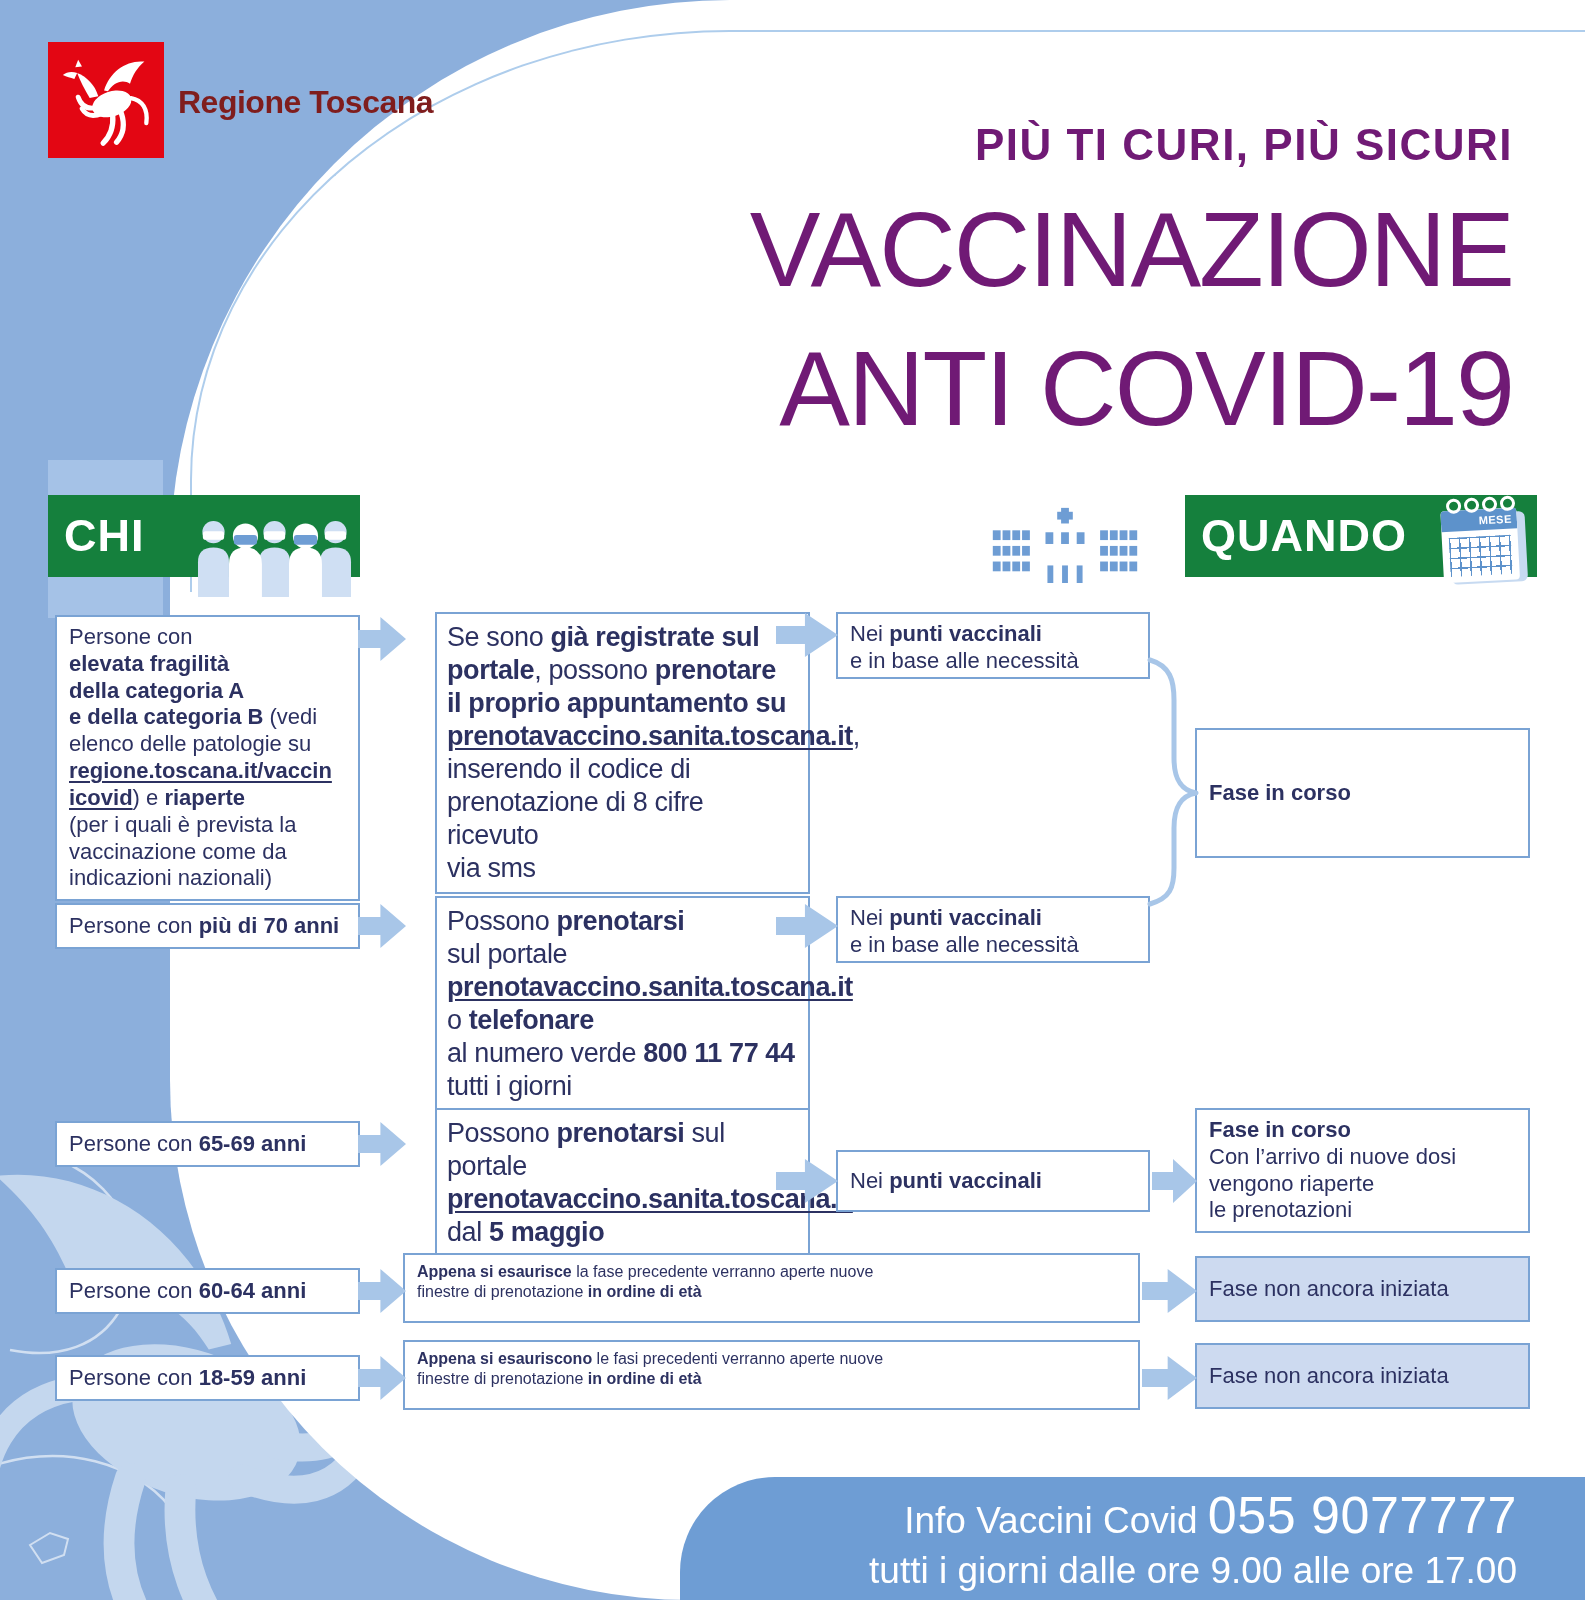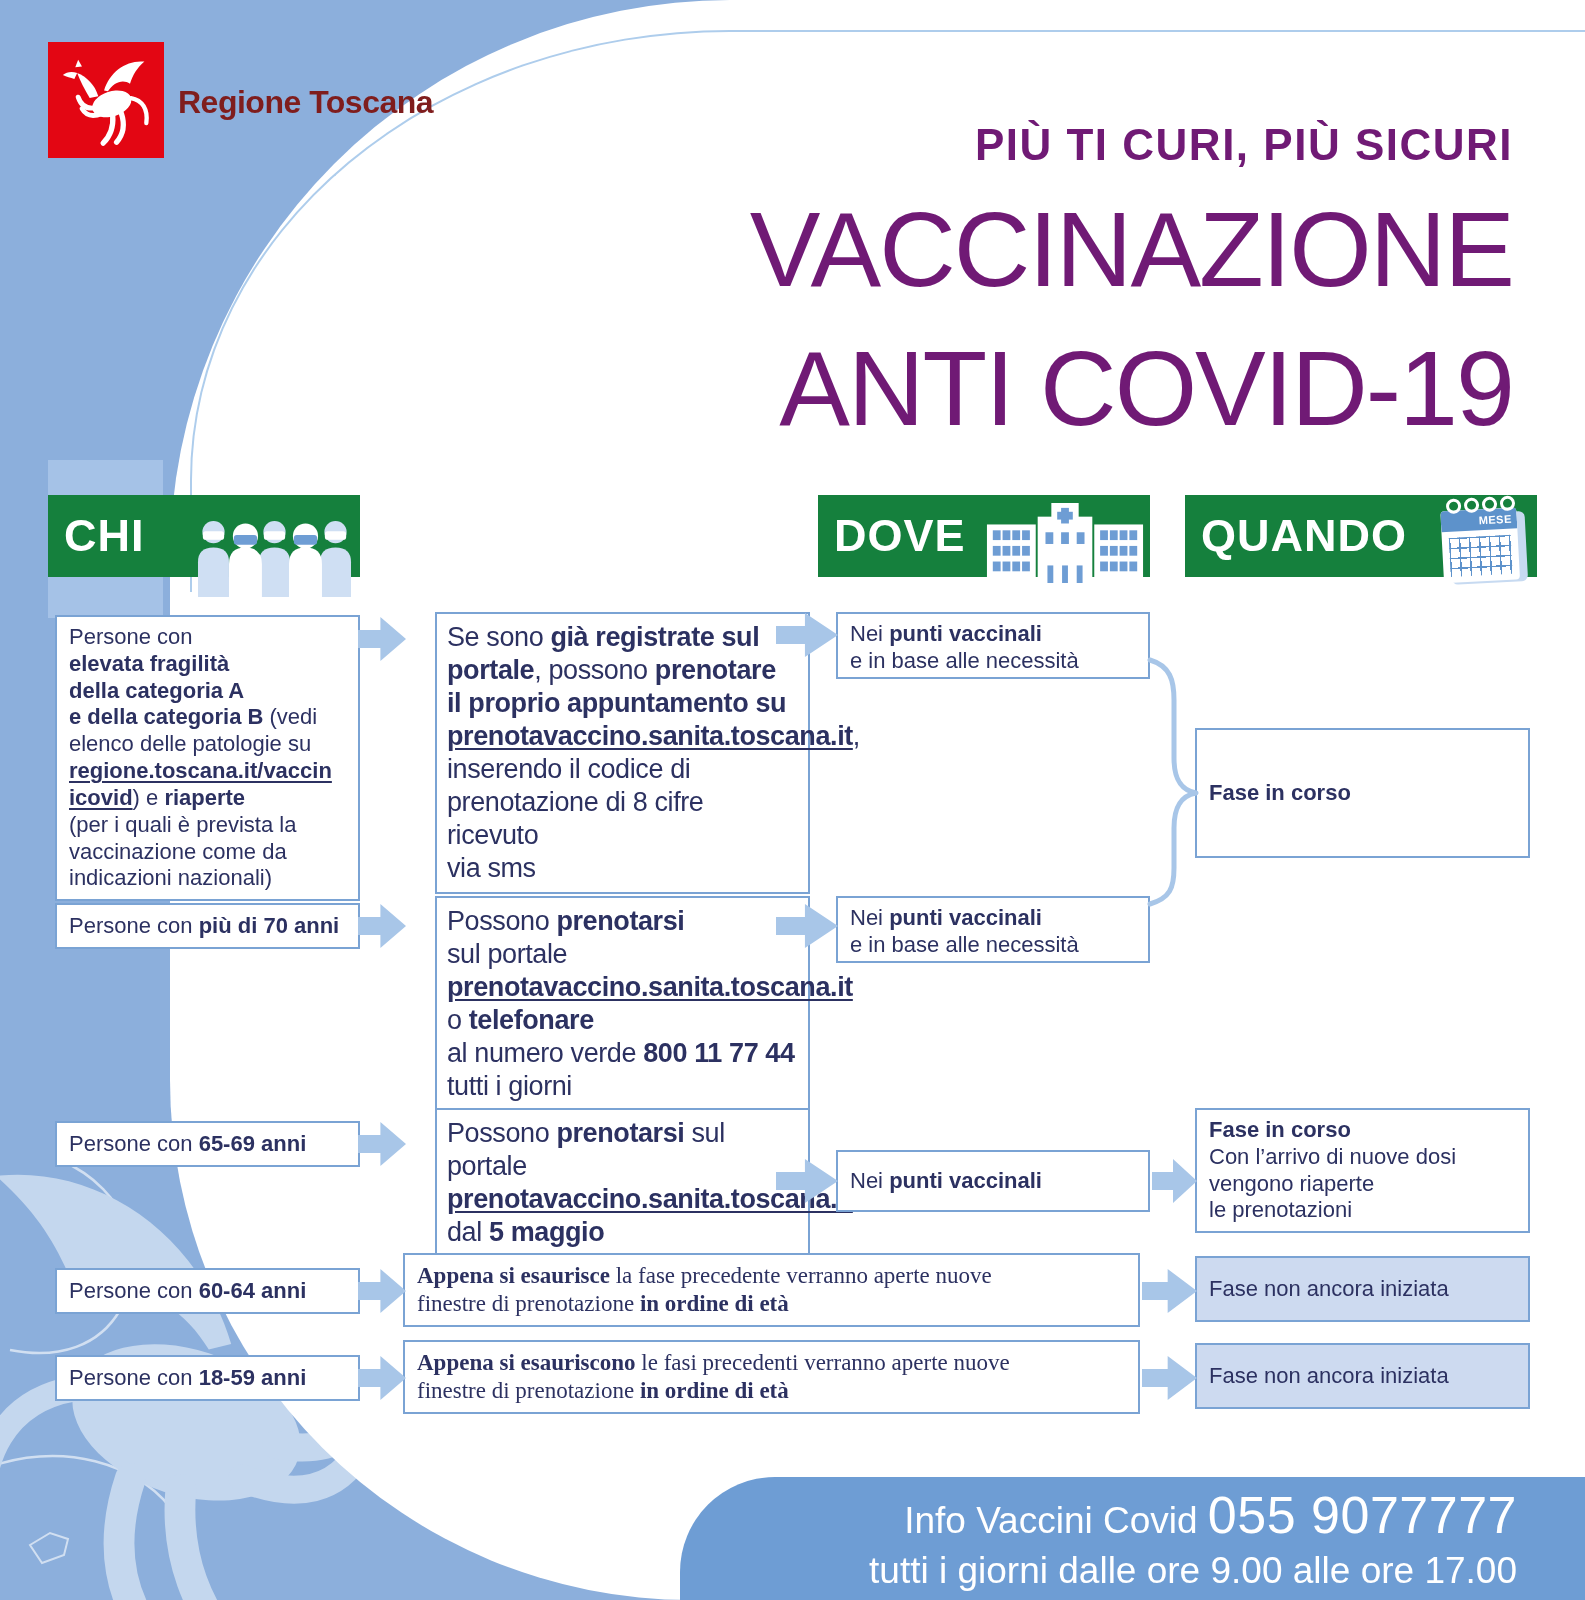--- a/index.html
+++ b/index.html
@@ -36,21 +36,21 @@
   #bar-come{left:400px;width:370px;}
   #bar-dove{left:818px;width:332px;}
   #bar-quando{left:1185px;width:352px;}
   
   .box{
     position:absolute;background:#ffffff;border:2px solid #7aa3d4;
     font-size:22px;line-height:1.22;padding:7px 12px;white-space:pre-line;
     box-sizing:border-box;
   }
   .box.come-narrow{font-size:27px;letter-spacing:-0.4px;padding:7px 10px;margin-left:32px;}
-  .box.wide{font-size:23px;font-family:Liberation Serif, serif;}
+  .box.wide{font-size:16px;}
   .box.vcenter{display:flex;align-items:center;white-space:normal;}
   .box.vcenter .rich{white-space:pre-line;}
   .box.fill{background:#cddaf0;}
   .b{font-weight:700;}
   .u{text-decoration:underline;text-underline-offset:3px;}
   
   .arrow{position:absolute;height:46px;}
   .arrow svg{display:block;width:100%;height:100%;}
   
   .people-icon{position:absolute;left:192px;top:505px;width:165px;height:92px;}
@@ -132,23 +132,20 @@
   <div class="brand-name">Regione Toscana</div>
 
   <div class="title-block">
     <div class="tagline">PIÙ TI CURI, PIÙ SICURI</div>
     <div class="main-title">VACCINAZIONE</div>
     <div class="main-title">ANTI COVID-19</div>
   </div>
 
   <div class="col-bar" id="bar-chi">
     <span class="lbl">CHI</span>
-  </div>
-  <div class="col-bar" id="bar-dove">
-    <span class="lbl">DOVE</span>
   </div>
   <div class="col-bar" id="bar-quando">
     <span class="lbl">QUANDO</span>
   </div>
 
   <svg class="people-icon" viewBox="0 0 170 95">
 
     <g fill="#cfdff3">
       <circle cx="22" cy="28" r="11.5"></circle>
         <path d="M6 95 v-36 q0 -15 16 -15 q16 0 16 15 v36 z"></path>

